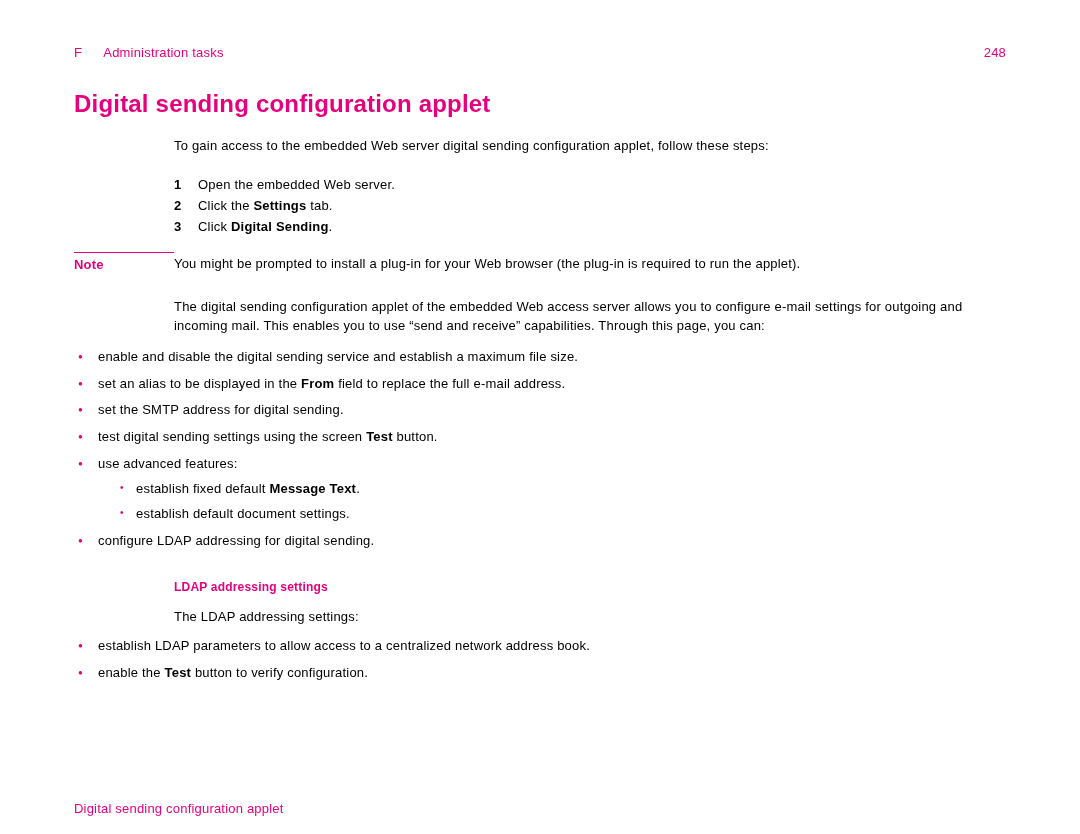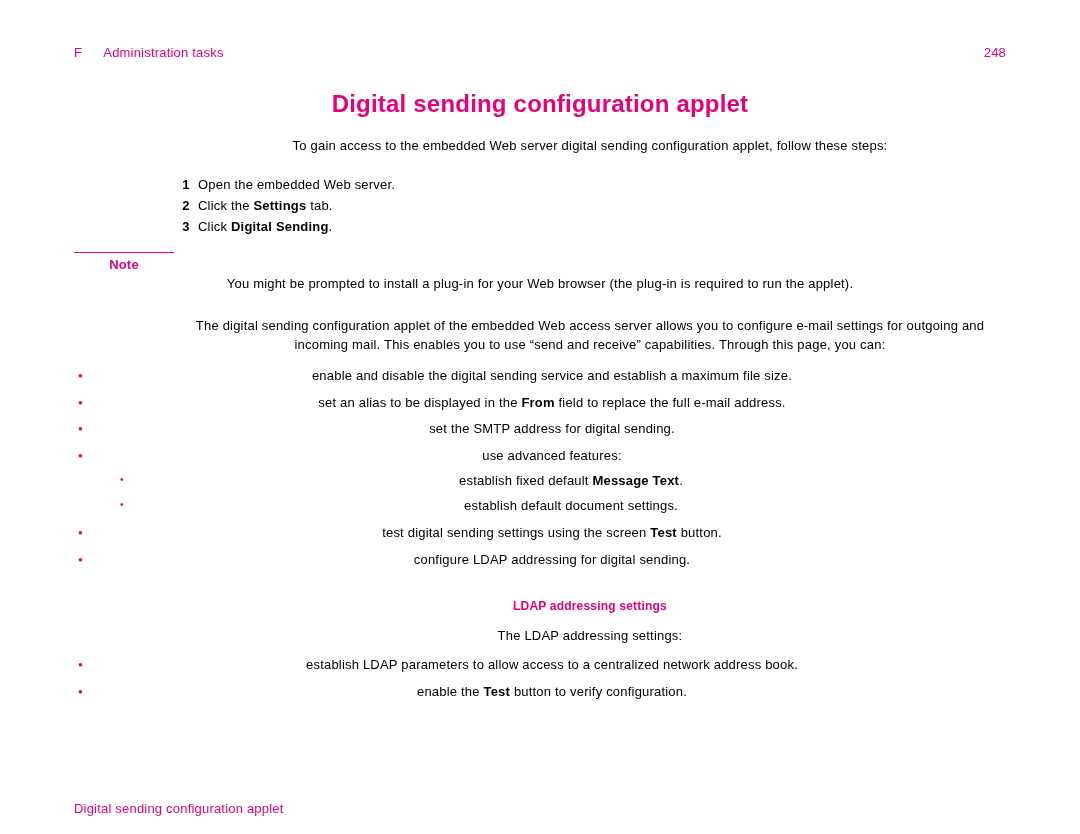--- a/index.html
+++ b/index.html
@@ -12,21 +12,20 @@
     width: 1080px;
     height: 834px;
     box-sizing: border-box;
     letter-spacing: 0.2px;
   }
   .page {
     padding: 45px 74px 0 74px;
     box-sizing: border-box;
     position: relative;
     height: 100%;
-    text-align: center;
   }
   .header-row {
     display: flex;
     justify-content: space-between;
     color: #e6007e;
     font-size: 13px;
     margin-bottom: 30px;
   }
   .header-left span.sep { margin-right: 18px; }
   .h1 {
@@ -40,21 +39,21 @@
     font-size: 12px;
     font-weight: bold;
     margin: 30px 0 14px 0;
   }
   .indent { margin-left: 100px; }
   .intro { margin-bottom: 24px; }
   .steps { margin-bottom: 18px; }
   .step-row { display: flex; margin-bottom: 6px; }
   .step-num { font-weight: bold; width: 24px; flex-shrink: 0; }
   .step-text b { font-weight: bold; }
-  .note-row { display: flex; margin-bottom: 26px; margin-top:6px;flex-direction:column;}
+  .note-row { display: flex; margin-bottom: 26px; margin-top:6px;}
   .note-label {
     width: 100px;
     flex-shrink: 0;
     color: #e6007e;
     font-weight: bold;
     border-top: 1px solid #e6007e;
     padding-top: 4px;
     margin-right:0;
   }
   .note-text { padding-top: 4px; }
@@ -135,28 +134,28 @@
     <div class="note-label">Note</div>
     <div class="note-text">You might be prompted to install a plug-in for your Web browser (the plug-in is required to run the applet).</div>
   </div>
 
   <div class="indent para">The digital sending configuration applet of the embedded Web access server allows you to configure e-mail settings for outgoing and incoming mail. This enables you to use “send and receive” capabilities. Through this page, you can:</div>
 
   <ul class="indent bullets">
     <li>enable and disable the digital sending service and establish a maximum file size.</li>
     <li><span>set an alias to be displayed in the </span><b>From</b><span> field to replace the full e-mail address.</span></li>
     <li>set the SMTP address for digital sending.</li>
+    <li><span> test digital sending settings using the screen </span><b>Test</b><span> button.</span></li>
     <li>
       <span>use advanced features:</span>
       <ul class="sub">
         <li><span>establish fixed default </span><b>Message Text</b><span>.</span></li>
         <li>establish default document settings.</li>
       </ul>
     </li>
-    <li><span> test digital sending settings using the screen </span><b>Test</b><span> button.</span></li>
     <li>configure LDAP addressing for digital sending.</li>
   </ul>
 
   <div class="indent h2">LDAP addressing settings</div>
 
   <div class="indent para" style="margin-bottom:10px">The LDAP addressing settings:</div>
 
   <ul class="indent bullets">
     <li>establish LDAP parameters to allow access to a centralized network address book.</li>
     <li><span>enable the </span><b>Test</b><span> button to verify configuration.</span></li>

